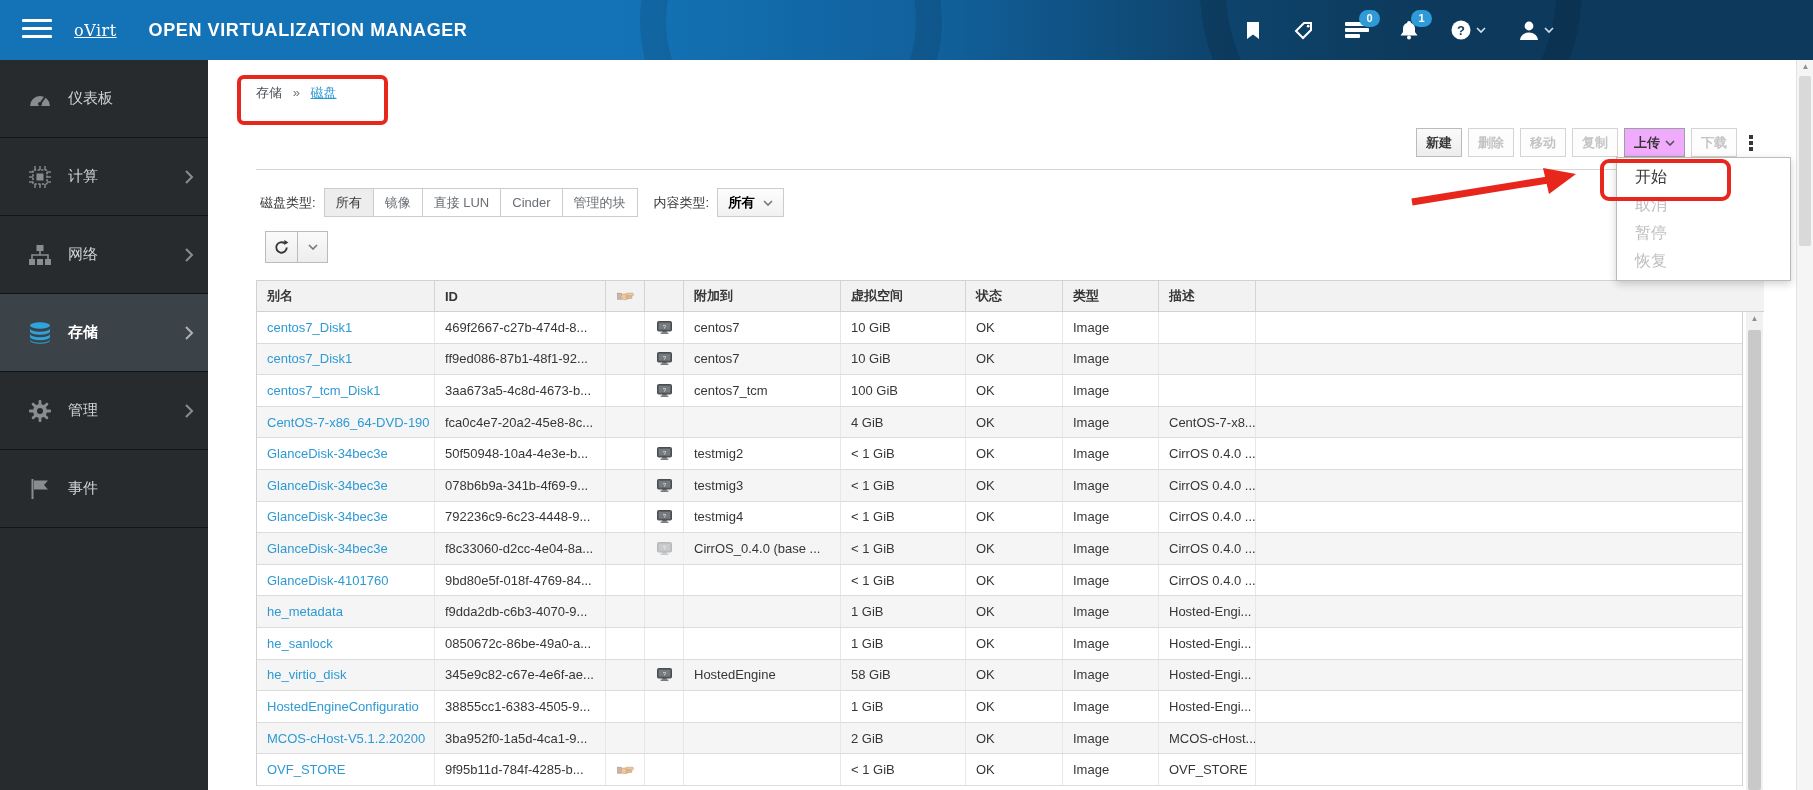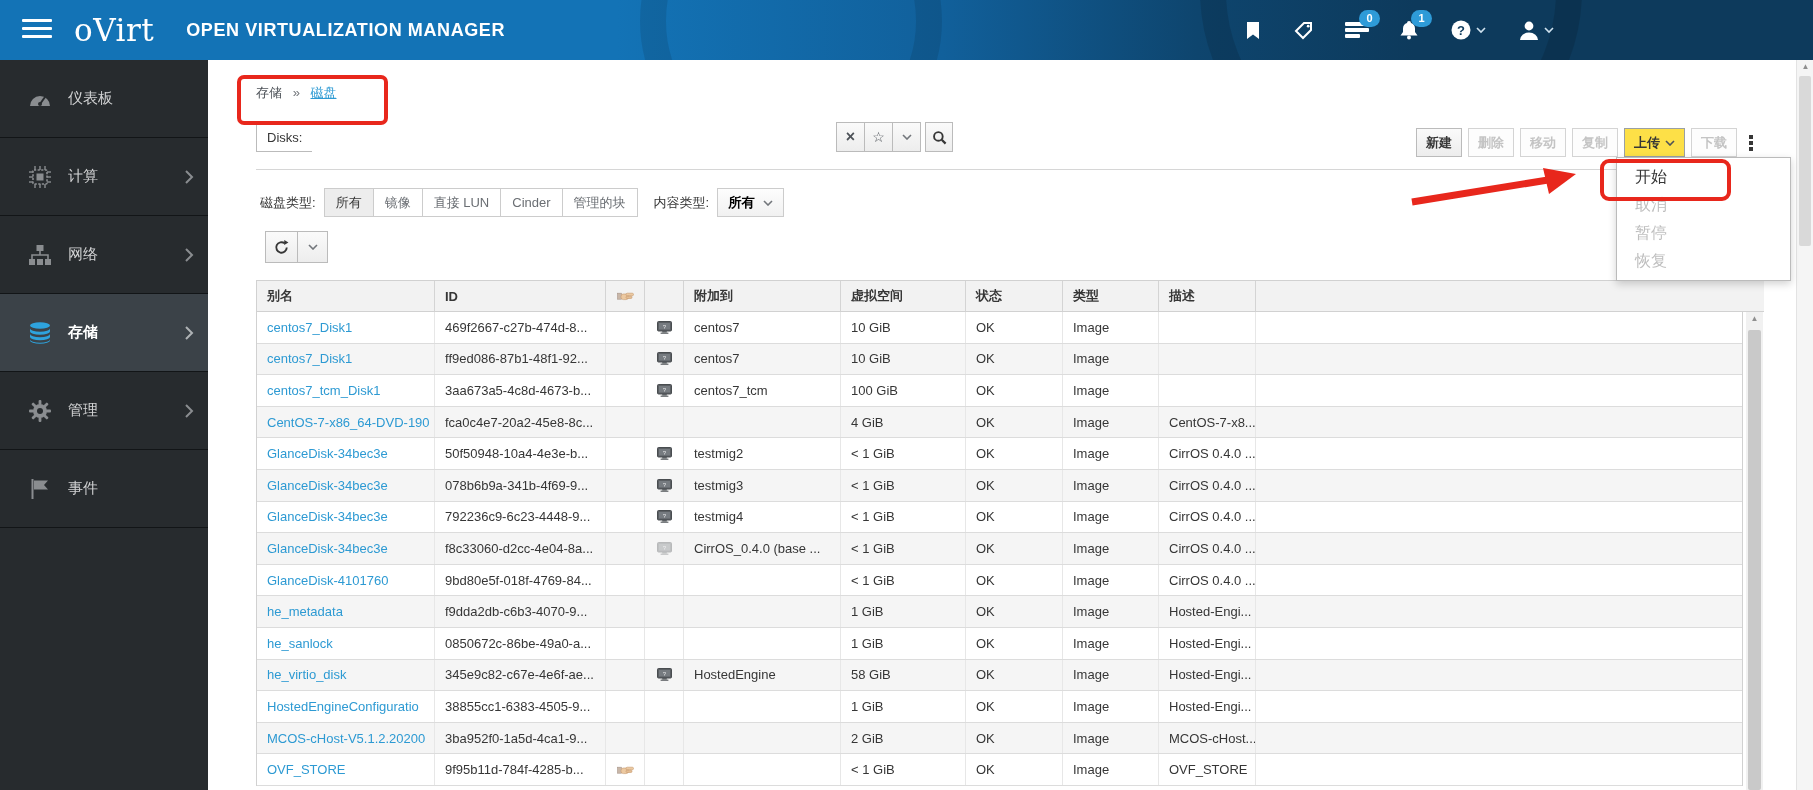--- a/index.html
+++ b/index.html
@@ -9,21 +9,21 @@
   
   .masthead{position:absolute;left:0;top:0;width:1813px;height:60px;
     background:linear-gradient(to right,#1373b6 0%,#1373b6 34%,#11609b 52%,#0e456e 66%,#0d3a5c 78%,#0d3a5c 100%);
     overflow:hidden;z-index:5;}
   .deco-circle{position:absolute;border-radius:50%;border:26px solid rgba(0,0,0,0.10);}
   .dc1{width:250px;height:250px;left:640px;top:-130px;}
   .dc2{width:330px;height:330px;left:1200px;top:-200px;border-color:rgba(0,0,0,0.12);}
   .hamburger{position:absolute;left:22px;top:19px;width:30px;height:22px;cursor:pointer;}
   .hamburger span{display:block;height:3px;background:#fff;margin:0 0 5px 0;border-radius:1px;}
   .brand{position:absolute;left:74px;top:0;height:60px;display:flex;align-items:center;}
-  .brand-ovirt{color:#fff;font-family:"DejaVu Serif",serif;font-size:31px;letter-spacing:0.5px;}
+  .brand-ovirt{color:#fff;font-family:"DejaVu Serif",serif;font-size:16px;letter-spacing:0.5px;text-decoration:underline;}
   .brand-sub{color:#fff;font-size:18px;font-weight:bold;letter-spacing:0.6px;margin-left:32px;}
   .mast-right{position:absolute;right:255px;top:0;height:60px;display:flex;align-items:center;gap:26px;z-index:6;}
   .m-ic{position:relative;width:26px;height:26px;display:flex;align-items:center;justify-content:center;cursor:pointer;}
   .badge{position:absolute;top:-7px;right:-10px;min-width:17px;height:17px;border-radius:9px;background:#2e9bd8;
          color:#fff;font-size:11px;line-height:17px;text-align:center;padding:0 2px;font-weight:bold;}
   .chev-w{width:10px;height:10px;margin-left:4px;}
 
   
   .sidebar{position:absolute;left:0;top:60px;width:208px;height:730px;background:#272b2e;z-index:4;}
   .side-item{position:relative;height:77px;border-bottom:1px solid #121517;display:flex;align-items:center;
@@ -45,21 +45,21 @@
   .sb-btn{width:28px;height:30px;border:1px solid #bbb;border-left:0;background:linear-gradient(#fafafa,#ededed);
           display:flex;align-items:center;justify-content:center;cursor:pointer;box-sizing:border-box;font-size:14px;color:#4d5258;}
   .sb-btn.search{border-left:1px solid #bbb;margin-left:4px;}
 
   
   .actions{position:absolute;left:1416px;top:128px;height:29px;display:flex;gap:6px;z-index:21;}
   .btn{height:29px;box-sizing:border-box;border:1px solid #bbb;background:linear-gradient(#fafafa,#ededed);
        font-size:13px;font-weight:bold;color:#363636;padding:0 9px;display:flex;align-items:center;gap:5px;
        cursor:pointer;font-family:inherit;white-space:nowrap;}
   .btn.disabled{color:#c4c4c4;border-color:#d4d4d4;background:#fdfdfd;cursor:default;}
-  .btn.pressed{background:#fde047;border-color:#9aa0a4;}
+  .btn.pressed{background:#f0abfc;border-color:#9aa0a4;}
   .kebab{width:16px;border:0;background:none;display:flex;flex-direction:column;align-items:center;justify-content:center;gap:2px;cursor:pointer;}
   .kebab i{width:4px;height:4px;background:#363636;}
 
   
   .hdivider{position:absolute;left:256px;top:169px;width:1512px;height:1px;background:#d6d6d6;}
 
   
   .filters{position:absolute;left:260px;top:188px;height:29px;display:flex;align-items:center;font-size:13px;z-index:3;}
   .f-label{margin-right:8px;color:#363636;}
   .f-group{display:flex;}
@@ -297,41 +297,20 @@
       <span>事件</span>
     </div>
   </div>
 
   <div class="crumb">
     <span>存储</span>
     <span class="sep">»</span>
     <a>磁盘</a>
   </div>
 
-  <div class="searchbar">
-    <div class="sb-main">
-      <span class="sb-label">Disks:</span>
-      <input class="sb-input" value="" style="">
-    </div>
-    <span class="sb-btn">
-        <b style="font-size:16px;">×</b>
-      </span>
-    <span class="sb-btn">☆</span>
-    <span class="sb-btn">
-      <svg width="10" height="6" viewBox="0 0 10 6">
-          <polyline points="1,1 5,5 9,1" fill="none" stroke="#72767b" stroke-width="1.6"></polyline>
-        </svg>
-    </span>
-    <span class="sb-btn search">
-      <svg width="15" height="15" viewBox="0 0 16 16">
-        <circle cx="6.8" cy="6.8" r="4.6" fill="none" stroke="#363636" stroke-width="2"></circle>
-        <line x1="10.4" y1="10.4" x2="14.5" y2="14.5" stroke="#363636" stroke-width="2.4"></line>
-      </svg>
-    </span>
-  </div>
 
   <div class="actions">
     <button class="btn">新建</button>
     <button class="btn disabled">删除</button>
     <button class="btn disabled">移动</button>
     <button class="btn disabled">复制</button>
     <button class="btn pressed">
       <span>上传</span>
       <svg width="10" height="6" viewBox="0 0 10 6">
           <polyline points="1,1 5,5 9,1" fill="none" stroke="#4d5258" stroke-width="1.6"></polyline>

